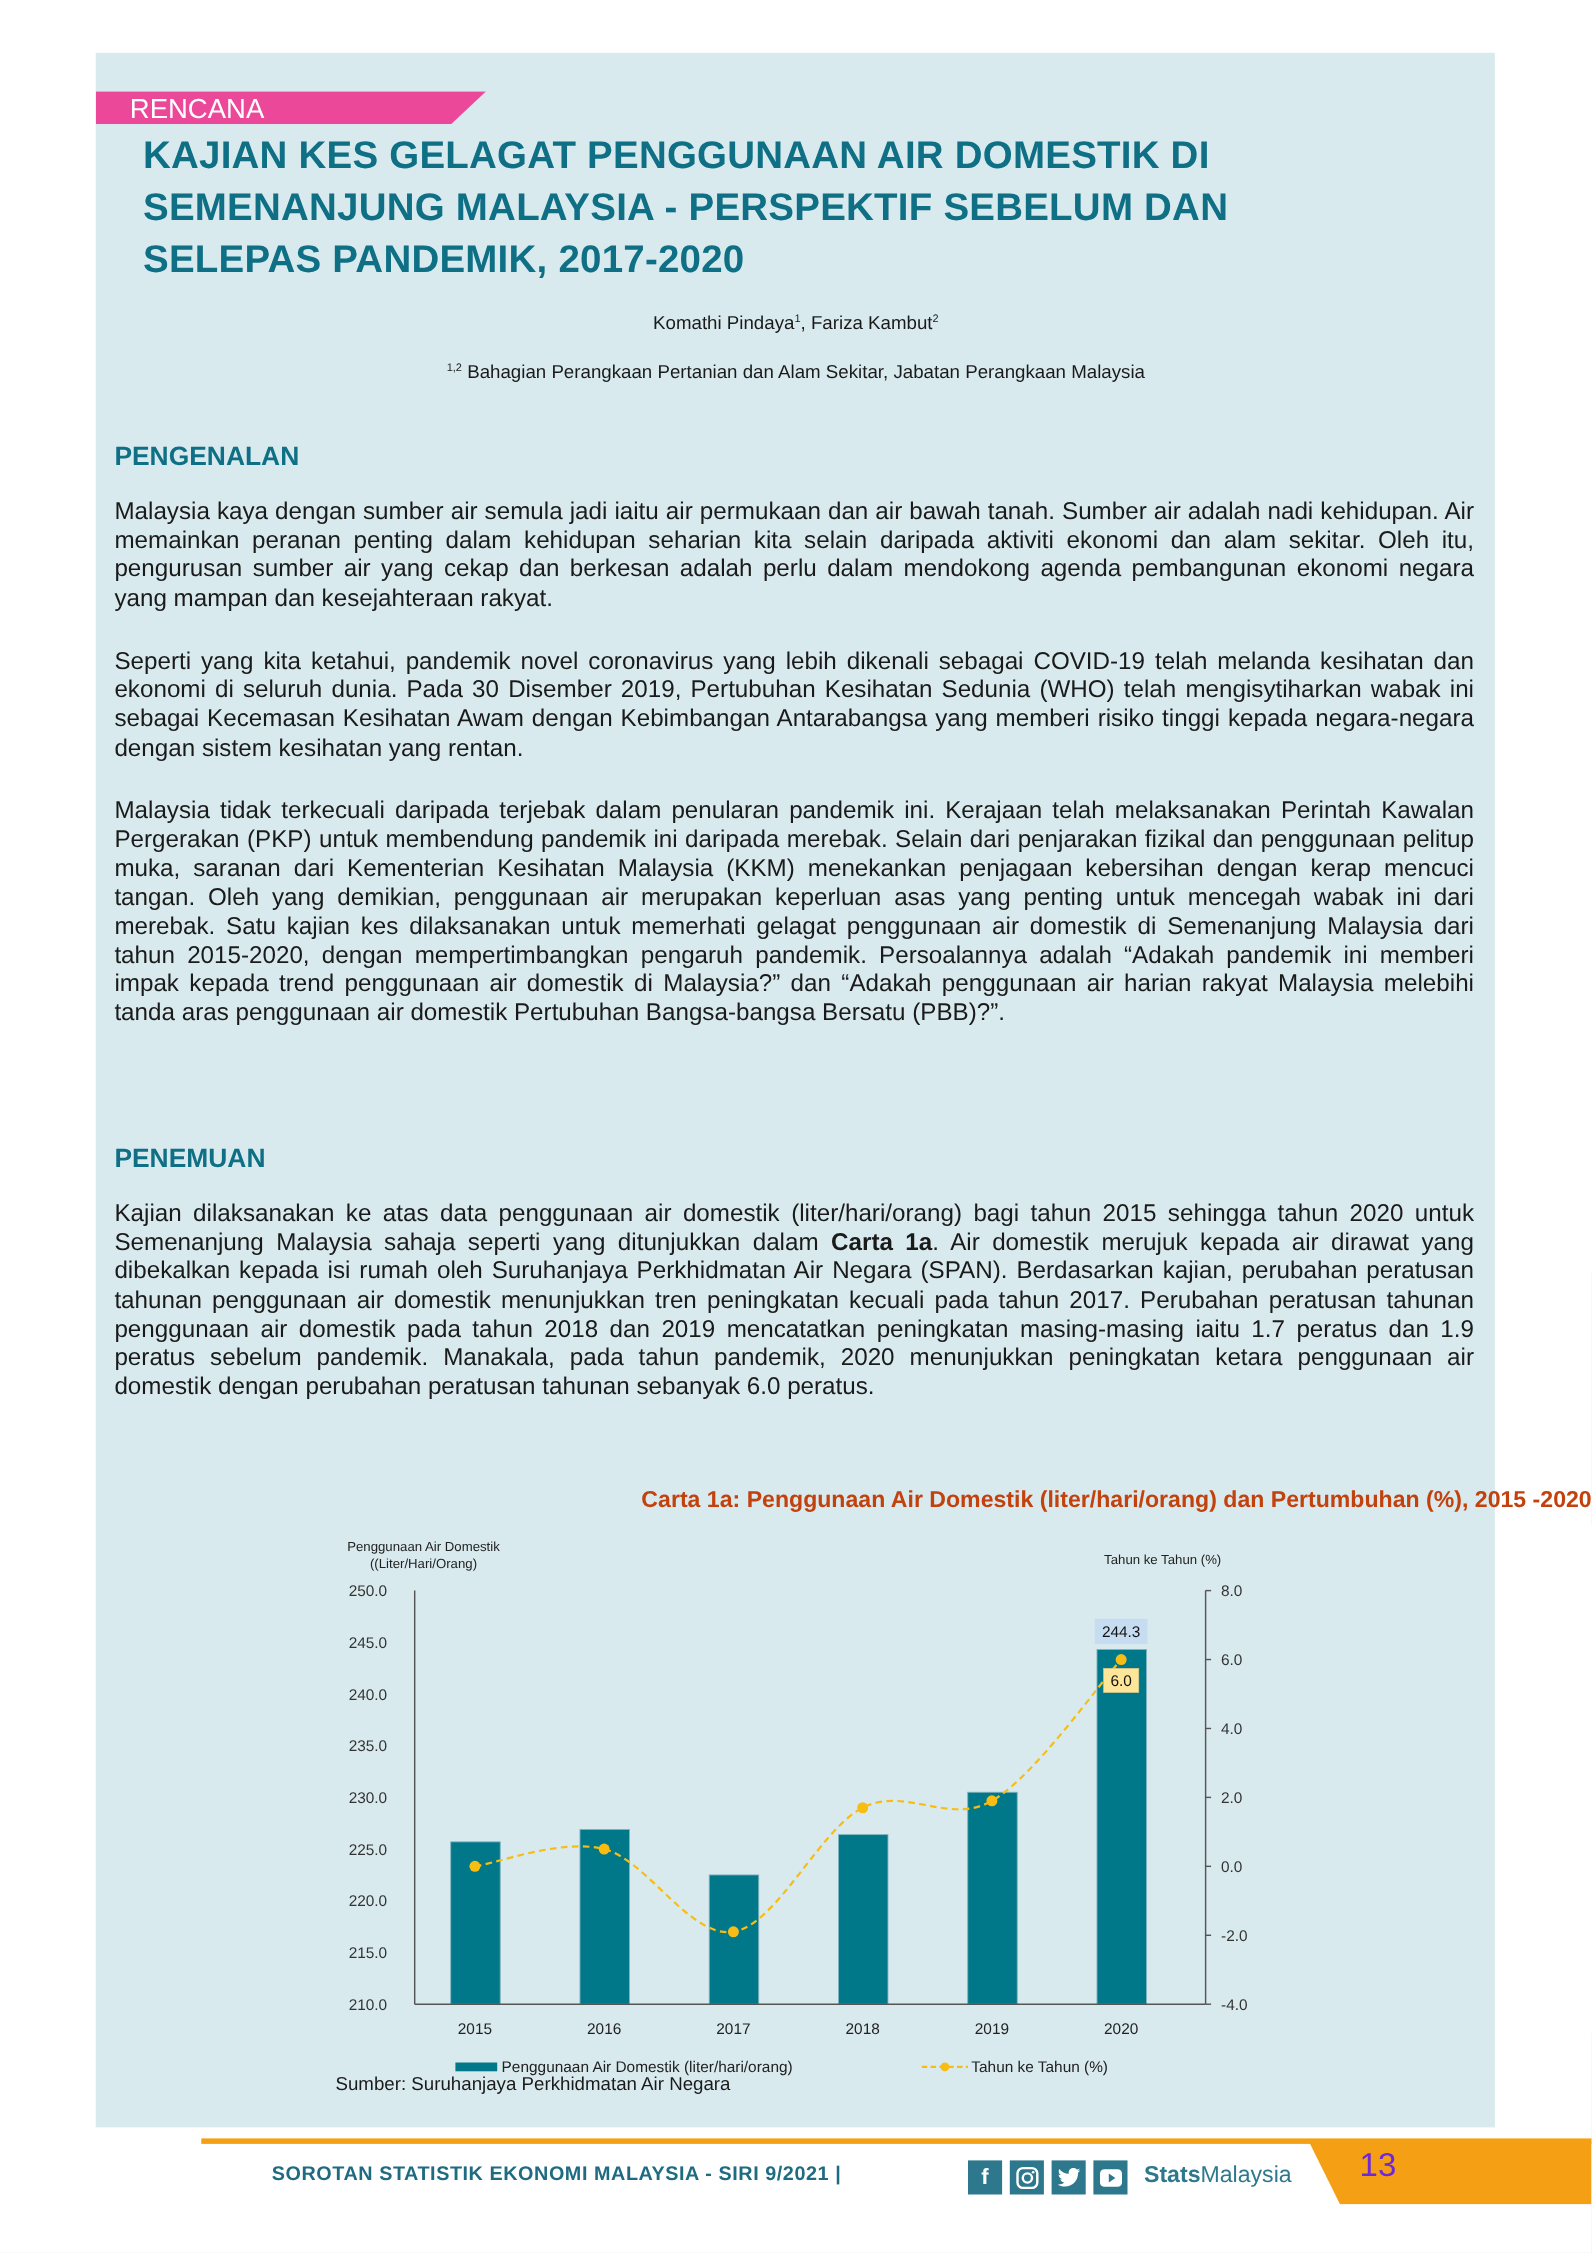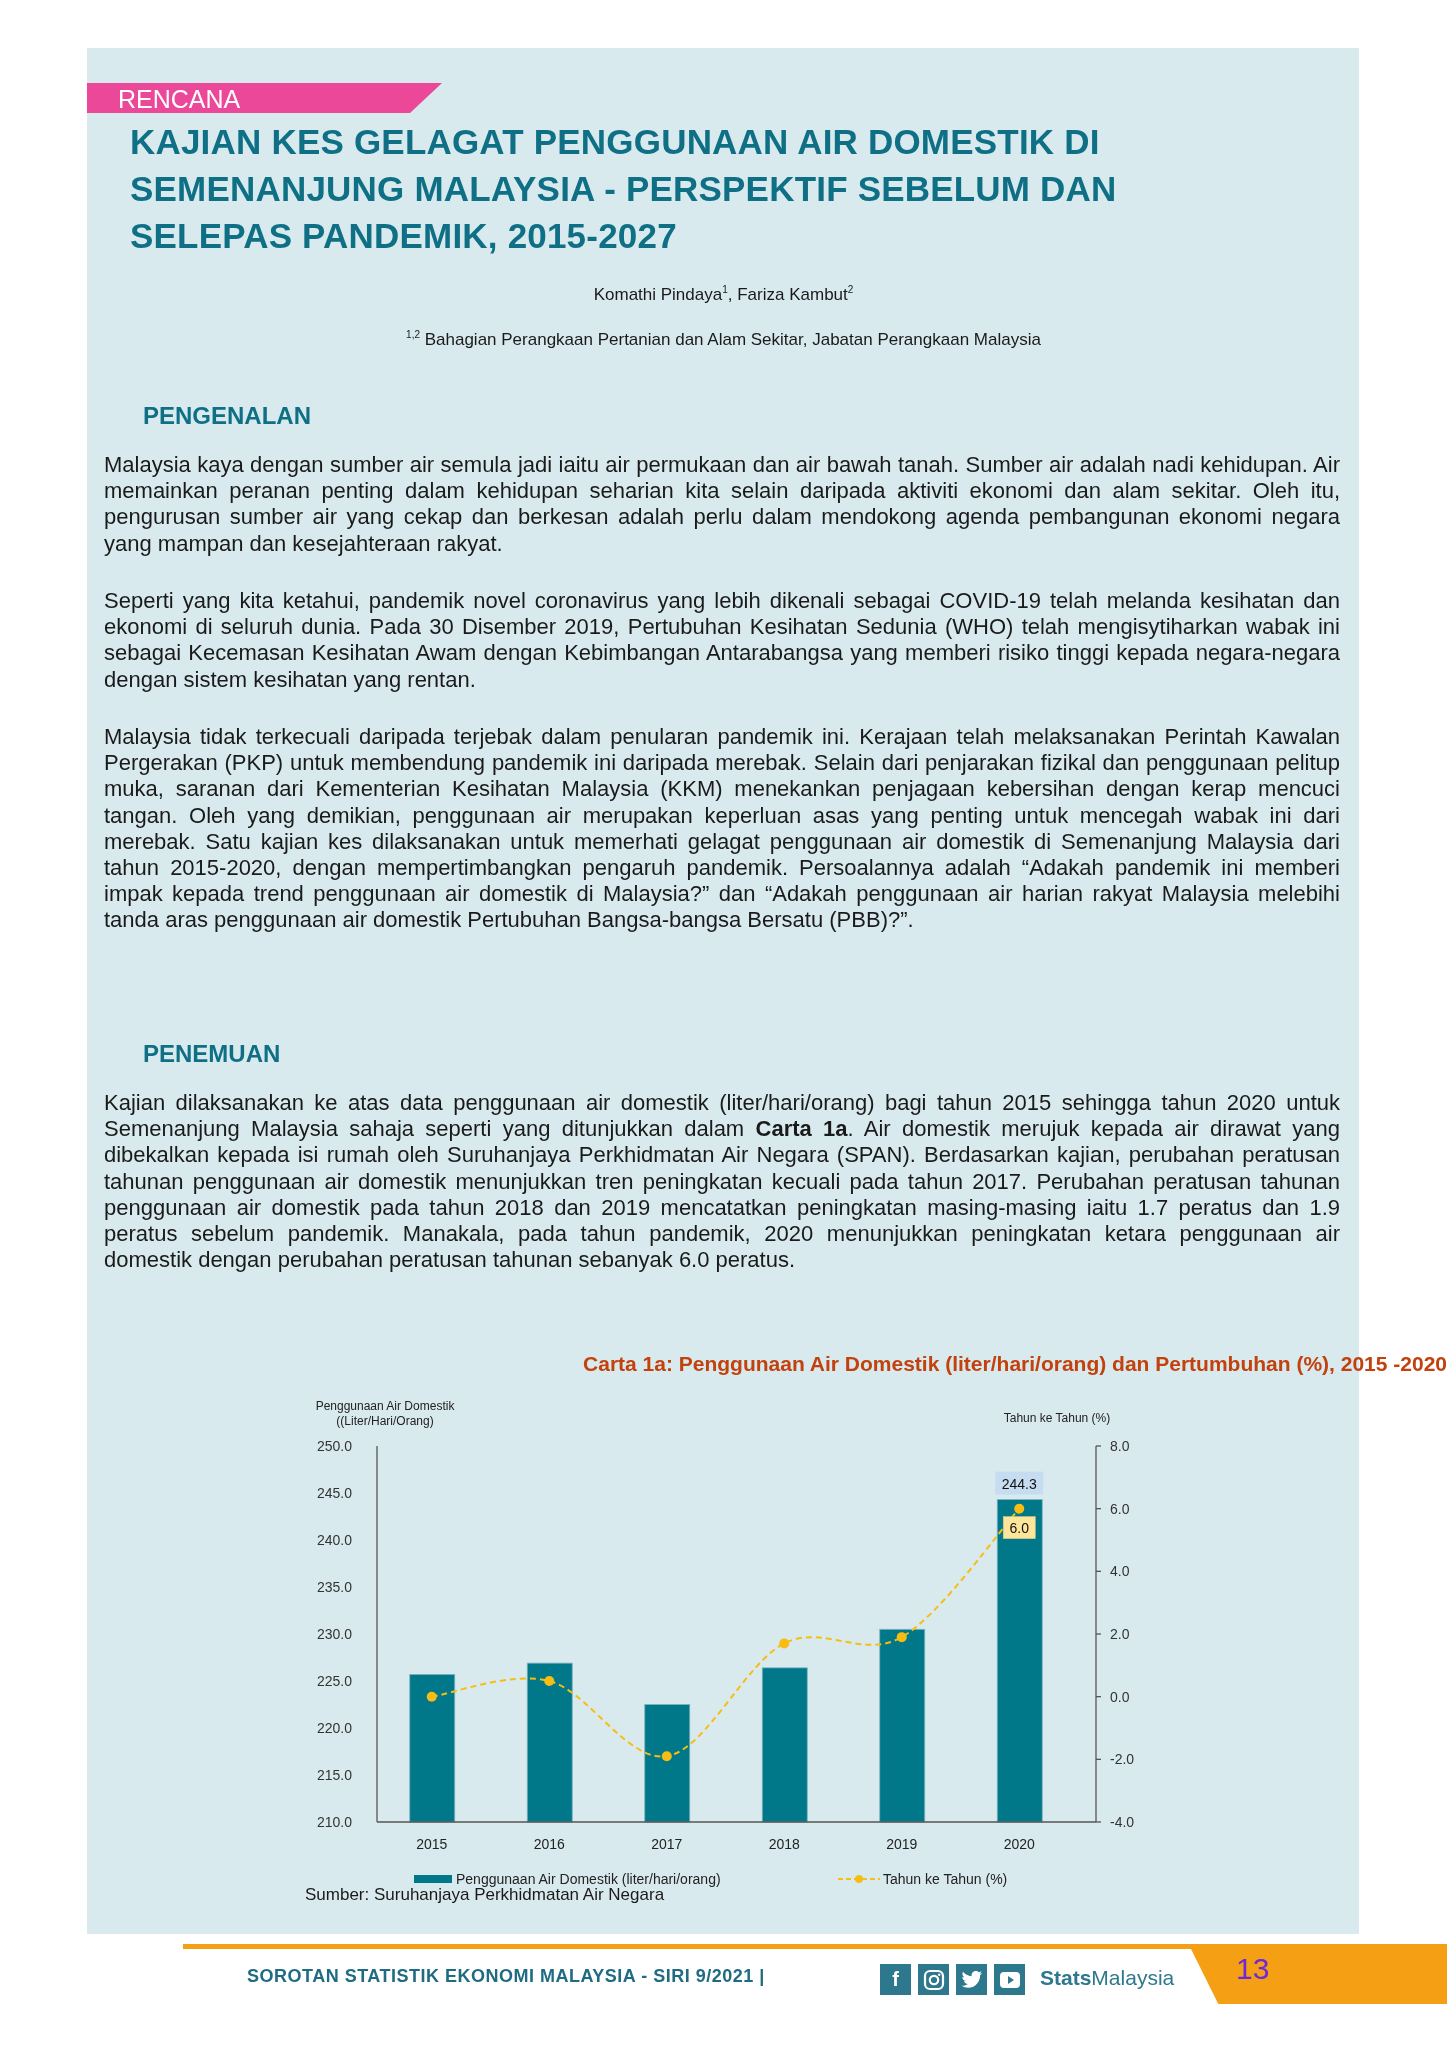--- a/index.html
+++ b/index.html
@@ -7,21 +7,21 @@
          font-family:"Liberation Sans", sans-serif; color:#1a1a1a; }
   .panel { position:absolute; left:87px; top:48px; width:1272px; height:1886px; background:#d9eaef; }
   .tag { position:absolute; left:87px; top:83px; height:30px; width:355px; background:#ec4899;
          clip-path:polygon(0 0,100% 0,91% 100%,0 100%); }
   .tag span { position:absolute; left:31px; top:2px; color:#fff; font-size:25px; letter-spacing:0; }
   .title { position:absolute; left:130px; width:1190px; top:118px; text-align:left; color:#0f7085;
            font-weight:bold; font-size:35px; line-height:47px; letter-spacing:0.2px; }
   .authors { position:absolute; left:0; width:1447px; top:284px; text-align:center; font-size:17px; }
   .affil { position:absolute; left:0; width:1447px; top:329px; text-align:center; font-size:17px; }
   sup { font-size:10px; }
-  .h2 { position:absolute; left:104px; font-size:24px; font-weight:bold; color:#0f7085;margin-left:39px; }
+  .h2 { position:absolute; left:104px; font-size:24px; font-weight:bold; color:#0f7085; }
   .para { position:absolute; left:104px; width:1236px; font-size:22px; line-height:26.2px; text-align:justify;
           transform-origin:left top; }
   .para b { font-weight:bold; }
   .chart-title { position:absolute; left:0; width:1447px; top:1352px; text-align:right; color:#c2410c;
                  font-weight:bold; font-size:21px; }
   svg text { font-family:"Liberation Sans", sans-serif; }
   .source { position:absolute; left:305px; top:1885px; font-size:17px; }
   .footer-line { position:absolute; left:183px; top:1944px; width:1264px; height:5px; background:#f5a014; }
   .footer-text { position:absolute; left:247px; top:1966px; font-size:18px; font-weight:bold; color:#1f6b82; letter-spacing:0.5px; }
   .socials { position:absolute; left:880px; top:1964px; display:flex; gap:7px; }
@@ -38,21 +38,21 @@
 
 <div class="panel"></div>
 
 <div class="tag">
   <span>RENCANA</span>
 </div>
 
 <div class="title">
   <div>KAJIAN KES GELAGAT PENGGUNAAN AIR DOMESTIK DI</div>
   <div>SEMENANJUNG MALAYSIA - PERSPEKTIF SEBELUM DAN</div>
-  <div>SELEPAS PANDEMIK, 2015-2027</div>
+  <div>SELEPAS PANDEMIK, 2017-2020</div>
 </div>
 
 <div class="authors">
   <span>Komathi Pindaya</span><sup>1</sup><span>, </span><span>Fariza Kambut</span><sup>2</sup>
 </div>
 <div class="affil">
   <sup>1,2</sup><span> Bahagian Perangkaan Pertanian dan Alam Sekitar, Jabatan Perangkaan Malaysia</span>
 </div>
 
 <div class="h2" style="top:402px;">PENGENALAN</div>

